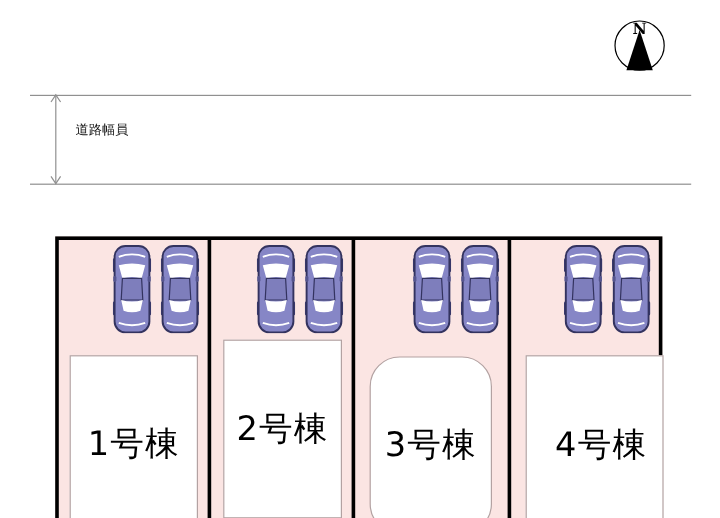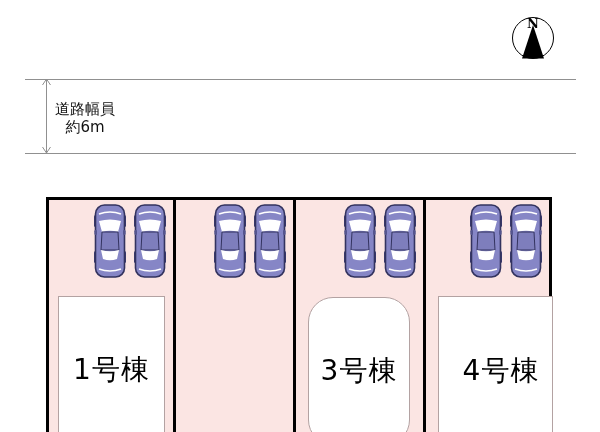--- a/index.html
+++ b/index.html
@@ -6,21 +6,21 @@
   #canvas{
     position:relative;width:600px;height:432px;background:#ffffff;overflow:hidden;
     font-family:"DejaVu Sans","Liberation Sans",sans-serif;color:#111;
   }
   .thin-line{position:absolute;height:0;border-top:1px solid var(--line-gray);}
   #road-line-top{left:25px;top:79px;width:551px;}
   #road-line-bottom{left:25px;top:153px;width:551px;}
   #dim-arrow{position:absolute;left:38px;top:74px;}
   #road-width-label{
     position:absolute;left:40px;top:100px;width:90px;text-align:center;
-    font-size:15px;line-height:18px;white-space:nowrap;
+    font-size:11px;line-height:18px;white-space:nowrap;
   }
   #road-name-label{
     position:absolute;left:190px;top:100px;width:180px;text-align:center;
     font-size:15px;line-height:18px;white-space:nowrap;
   }
   #compass{position:absolute;left:508px;top:13px;}
   #lots{
     position:absolute;left:46px;top:153px;width:500px;height:253px;
     border:3px solid var(--border-black);background:var(--lot-fill);display:flex;margin-top:44px;
   }
@@ -73,21 +73,20 @@
   <div id="road-line-bottom" class="thin-line"></div>
 
   <svg id="dim-arrow" width="17" height="84" viewBox="0 0 17 84">
     <line x1="8.5" y1="5" x2="8.5" y2="79" stroke="var(--line-gray)" stroke-width="1"></line>
     <polyline points="4.5,11 8.5,5 12.5,11" fill="none" stroke="var(--line-gray)" stroke-width="1"></polyline>
     <polyline points="4.5,73 8.5,79 12.5,73" fill="none" stroke="var(--line-gray)" stroke-width="1"></polyline>
   </svg>
 
   <div id="road-width-label">
     <div>道路幅員</div>
-    <div>約6m</div>
   </div>
   <div id="road-name-label">
   </div>
 
   <div id="lots">
 
     <div class="lot" id="lot-1">
       <div class="cars">
         <svg class="car">
             <use href="#car-symbol"></use>
@@ -102,20 +101,23 @@
     </div>
 
     <div class="lot" id="lot-2">
       <div class="cars">
         <svg class="car">
             <use href="#car-symbol"></use>
           </svg>
         <svg class="car">
             <use href="#car-symbol"></use>
           </svg>
+      </div>
+      <div class="building">
+        <span class="building-label">2号棟</span>
       </div>
     </div>
 
     <div class="lot" id="lot-3">
       <div class="cars">
         <svg class="car">
             <use href="#car-symbol"></use>
           </svg>
         <svg class="car">
             <use href="#car-symbol"></use>

